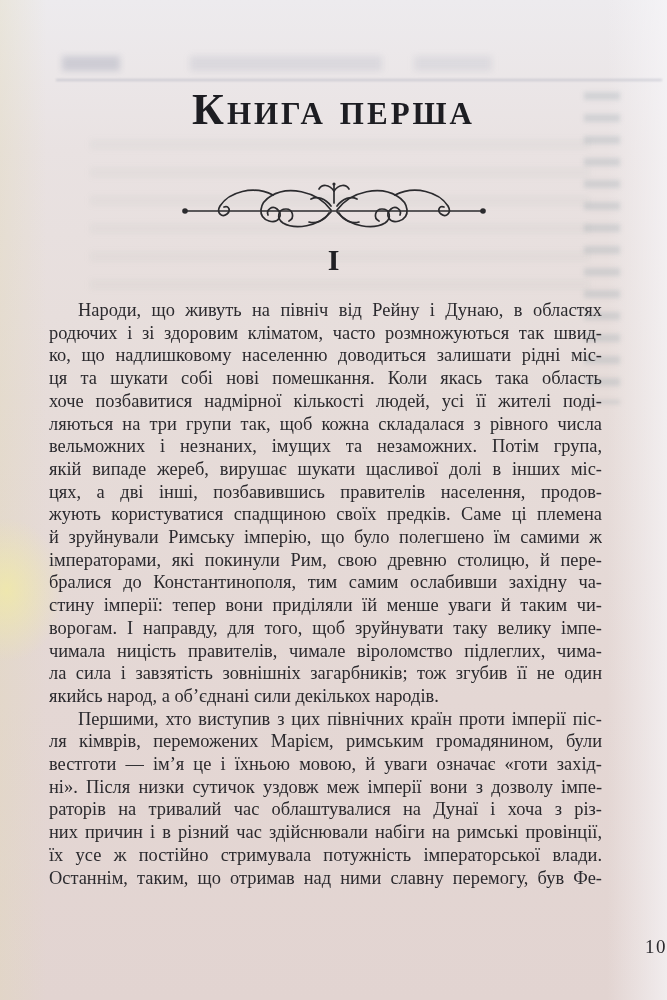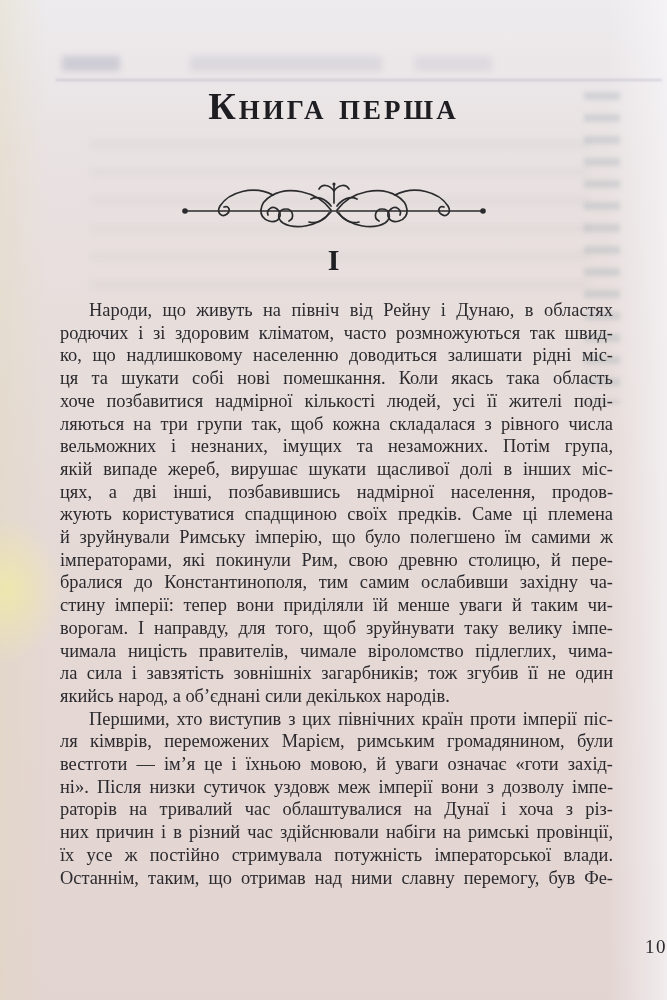--- a/index.html
+++ b/index.html
@@ -48,37 +48,37 @@
     filter: blur(3px);
   }
 
   
   .book-title {
     position: absolute; top: 84px; left: 0; width: 100%;
     margin: 0;
     text-align: center;
     font-variant: small-caps;
     font-weight: 600;
-    font-size: 38px;
+    font-size: 44px;
     letter-spacing: 3px;
     color: #1d1d22;
   }
   .divider-wrap {
     position: absolute; top: 176px; left: 50%;
     transform: translateX(-50%);
   }
   .chapter-numeral {
     position: absolute; top: 243px; left: 0; width: 100%;
     text-align: center;
     font-weight: bold;
     font-size: 30px;
     color: #202024;
   }
   .body-text {
-    position: absolute; top: 299px; left: 60px; width: 553px;
+    position: absolute; top: 299px; left: 49px; width: 553px;
     font-size: 18.4px;
     line-height: 22.7px;
     color: #2b2a2e;
   }
   .line {
     text-align: justify;
     text-align-last: justify;
     white-space: normal;
   }
   .line.no-just { text-align-last: left; }
@@ -129,21 +129,21 @@
 
   <div class="body-text">
       <div class="line indent">Народи, що живуть на північ від Рейну і Дунаю, в областях</div>
       <div class="line">родючих і зі здоровим кліматом, часто розмножуються так швид-</div>
       <div class="line">ко, що надлишковому населенню доводиться залишати рідні міс-</div>
       <div class="line">ця та шукати собі нові помешкання. Коли якась така область</div>
       <div class="line">хоче позбавитися надмірної кількості людей, усі її жителі поді-</div>
       <div class="line">ляються на три групи так, щоб кожна складалася з рівного числа</div>
       <div class="line">вельможних і незнаних, імущих та незаможних. Потім група,</div>
       <div class="line">якій випаде жереб, вирушає шукати щасливої долі в інших міс-</div>
-      <div class="line">цях, а дві інші, позбавившись надмірної населення, продов-</div>
+      <div class="line">цях, а дві інші, позбавившись правителів населення, продов-</div>
       <div class="line">жують користуватися спадщиною своїх предків. Саме ці племена</div>
       <div class="line">й зруйнували Римську імперію, що було полегшено їм самими ж</div>
       <div class="line">імператорами, які покинули Рим, свою древню столицю, й пере-</div>
       <div class="line">бралися до Константинополя, тим самим ослабивши західну ча-</div>
       <div class="line">стину імперії: тепер вони приділяли їй менше уваги й таким чи-</div>
       <div class="line">ворогам. І направду, для того, щоб зруйнувати таку велику імпе-</div>
       <div class="line">чимала ницість правителів, чимале віроломство підлеглих, чима-</div>
       <div class="line">ла сила і завзятість зовнішніх загарбників; тож згубив її не один</div>
       <div class="line no-just">якийсь народ, а об’єднані сили декількох народів.</div>
       <div class="line indent">Першими, хто виступив з цих північних країн проти імперії піс-</div>

